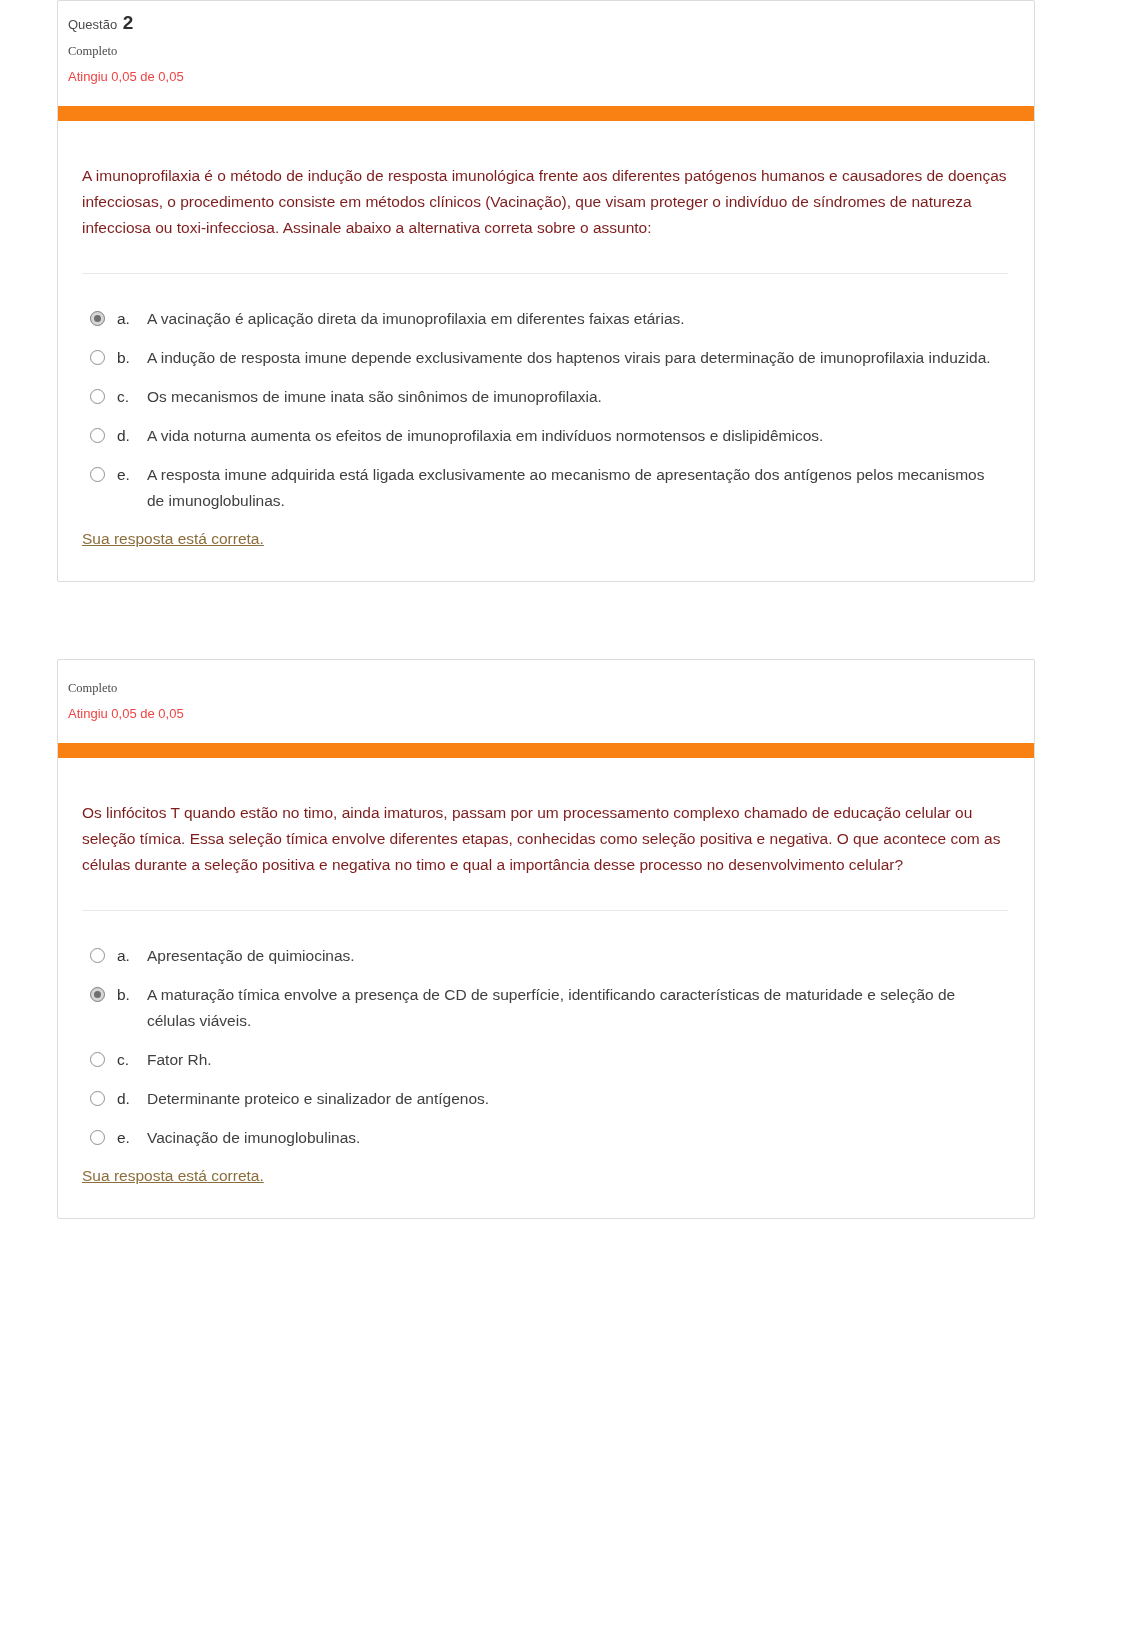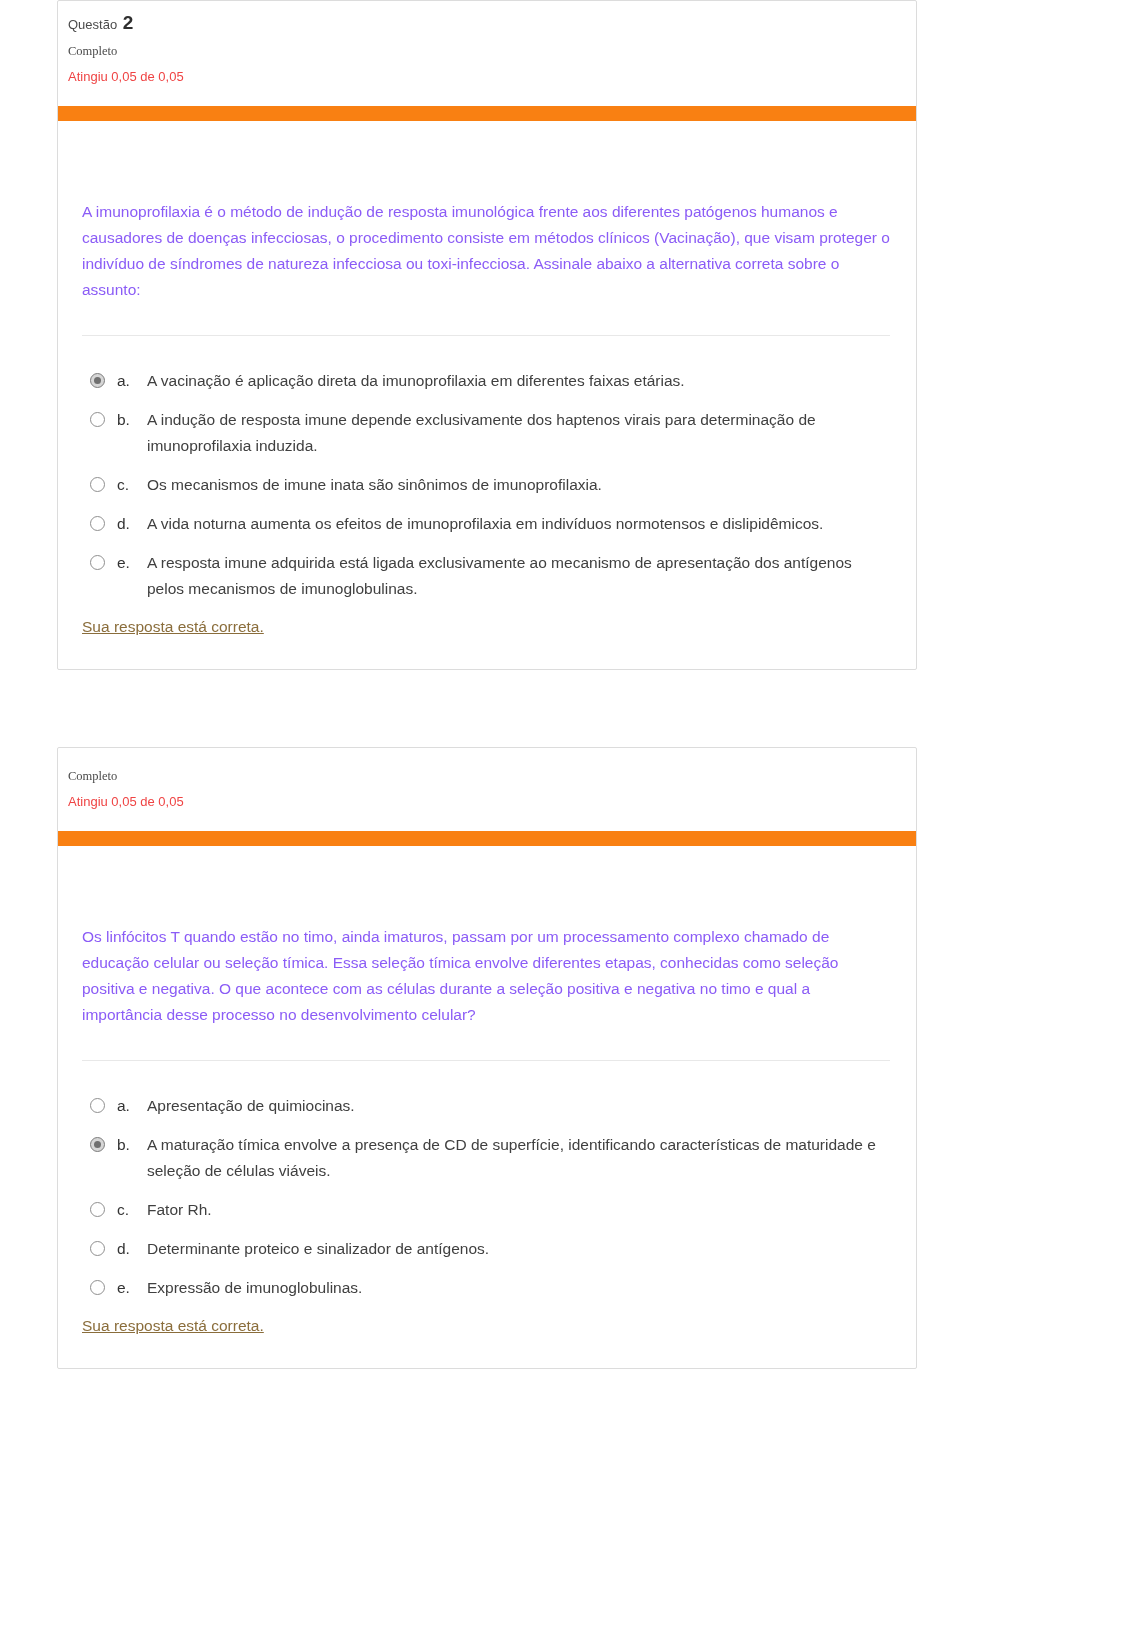--- a/index.html
+++ b/index.html
@@ -6,21 +6,21 @@
   html, body { margin: 0; padding: 0; }
   body {
     width: 1138px;
     background: #ffffff;
     font-family: "Liberation Sans", sans-serif;
     color: #373a3c;
   }
   .page { padding: 0 0 320px 57px; }
 
   .question {
-    width: 860px;
+    width: 978px;
     border: 1px solid #dcdcdc;
     border-radius: 2px;
     background: #ffffff;
     margin-bottom: 77px;
   }
 
   .q-info { padding: 12px 12px 22px 10px; }
   .q-no {
     margin: 0;
     font-weight: normal;
@@ -37,23 +37,22 @@
   .q-state { font-size: 12.5px; color: #4b4b4b; margin-top: 9px; font-family: Liberation Serif, serif; }
   .q-grade { font-size: 13px;   color: #ef4444; margin-top: 10px; }
 
   .q-accent { height: 15px; background: var(--accent, #f98012); }
 
   .q-content { padding: 42px 26px 30px 24px; }
 
   .q-text {
     font-size: 15.5px;
     line-height: 26px;
-    color: #8b5cf6;
+    color: #7f1d1d;
     max-width: 935px;
-    margin-top: 36px;
   }
 
   .q-divider {
     border: none;
     border-top: 1px solid #e8e8e8;
     margin: 32px 0 0 0;
   }
 
   .options { margin-top: 32px; }
 
@@ -181,21 +180,21 @@
 
         <div class="option">
           <span class="radio"></span>
           <span class="opt-letter">d.</span>
           <span class="opt-text">Determinante proteico e sinalizador de antígenos.</span>
         </div>
 
         <div class="option">
           <span class="radio"></span>
           <span class="opt-letter">e.</span>
-          <span class="opt-text">Expressão de imunoglobulinas.</span>
+          <span class="opt-text">Vacinação de imunoglobulinas.</span>
         </div>
 
       </div>
       <div class="q-feedback">Sua resposta está correta.</div>
     </div>
   </div>
 
 </div>
 
 </body></html>

